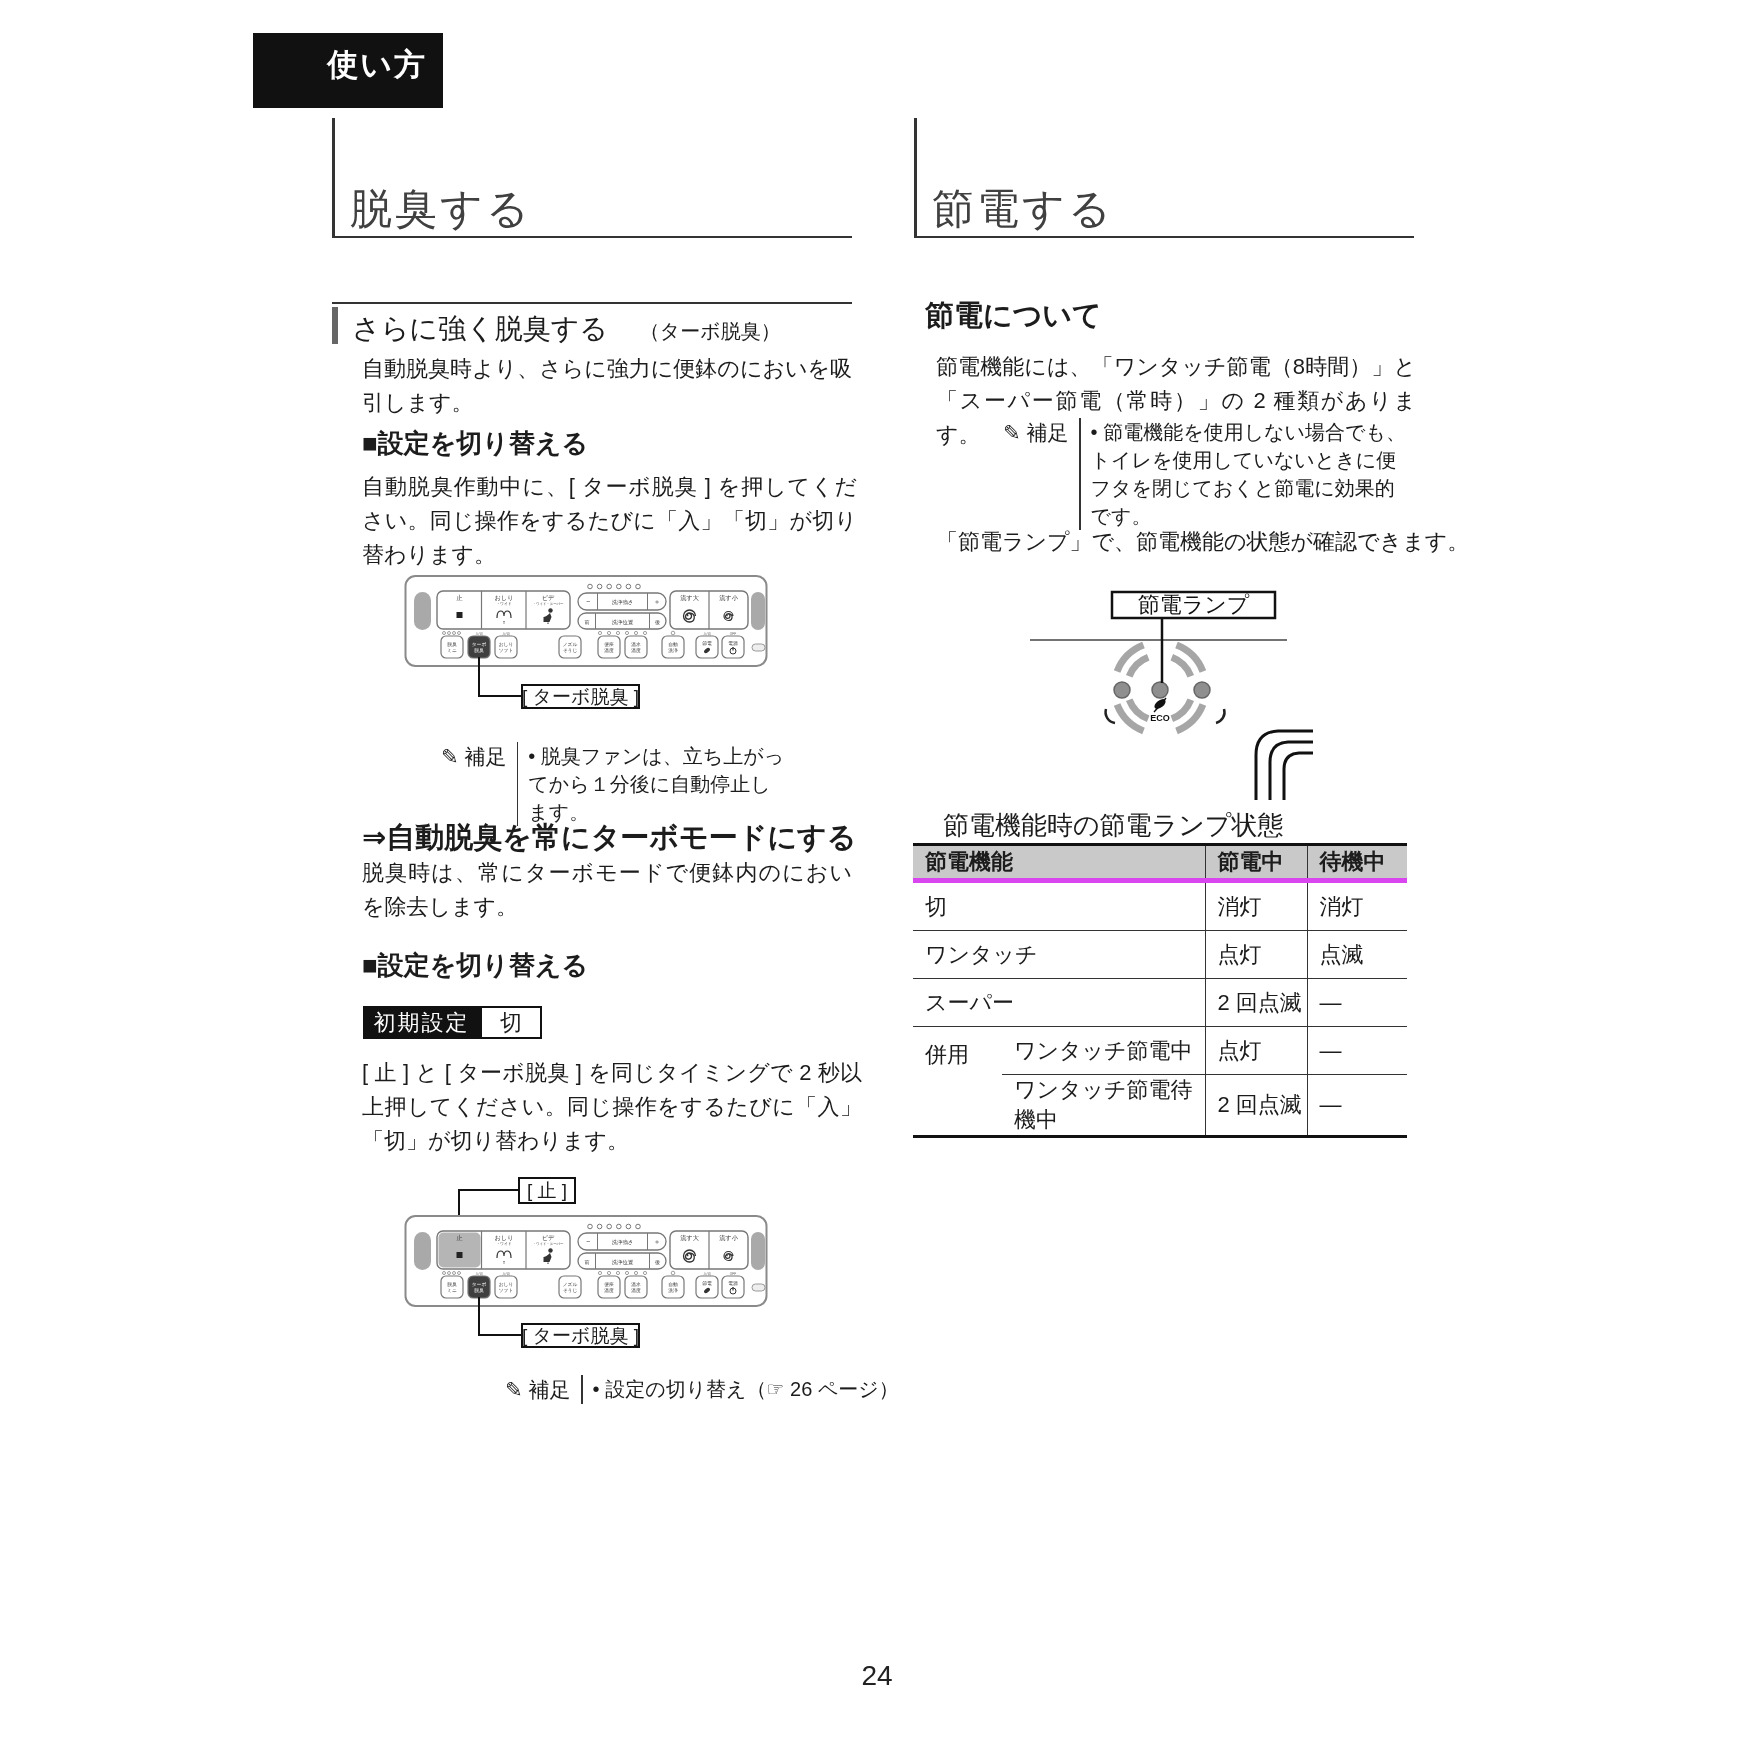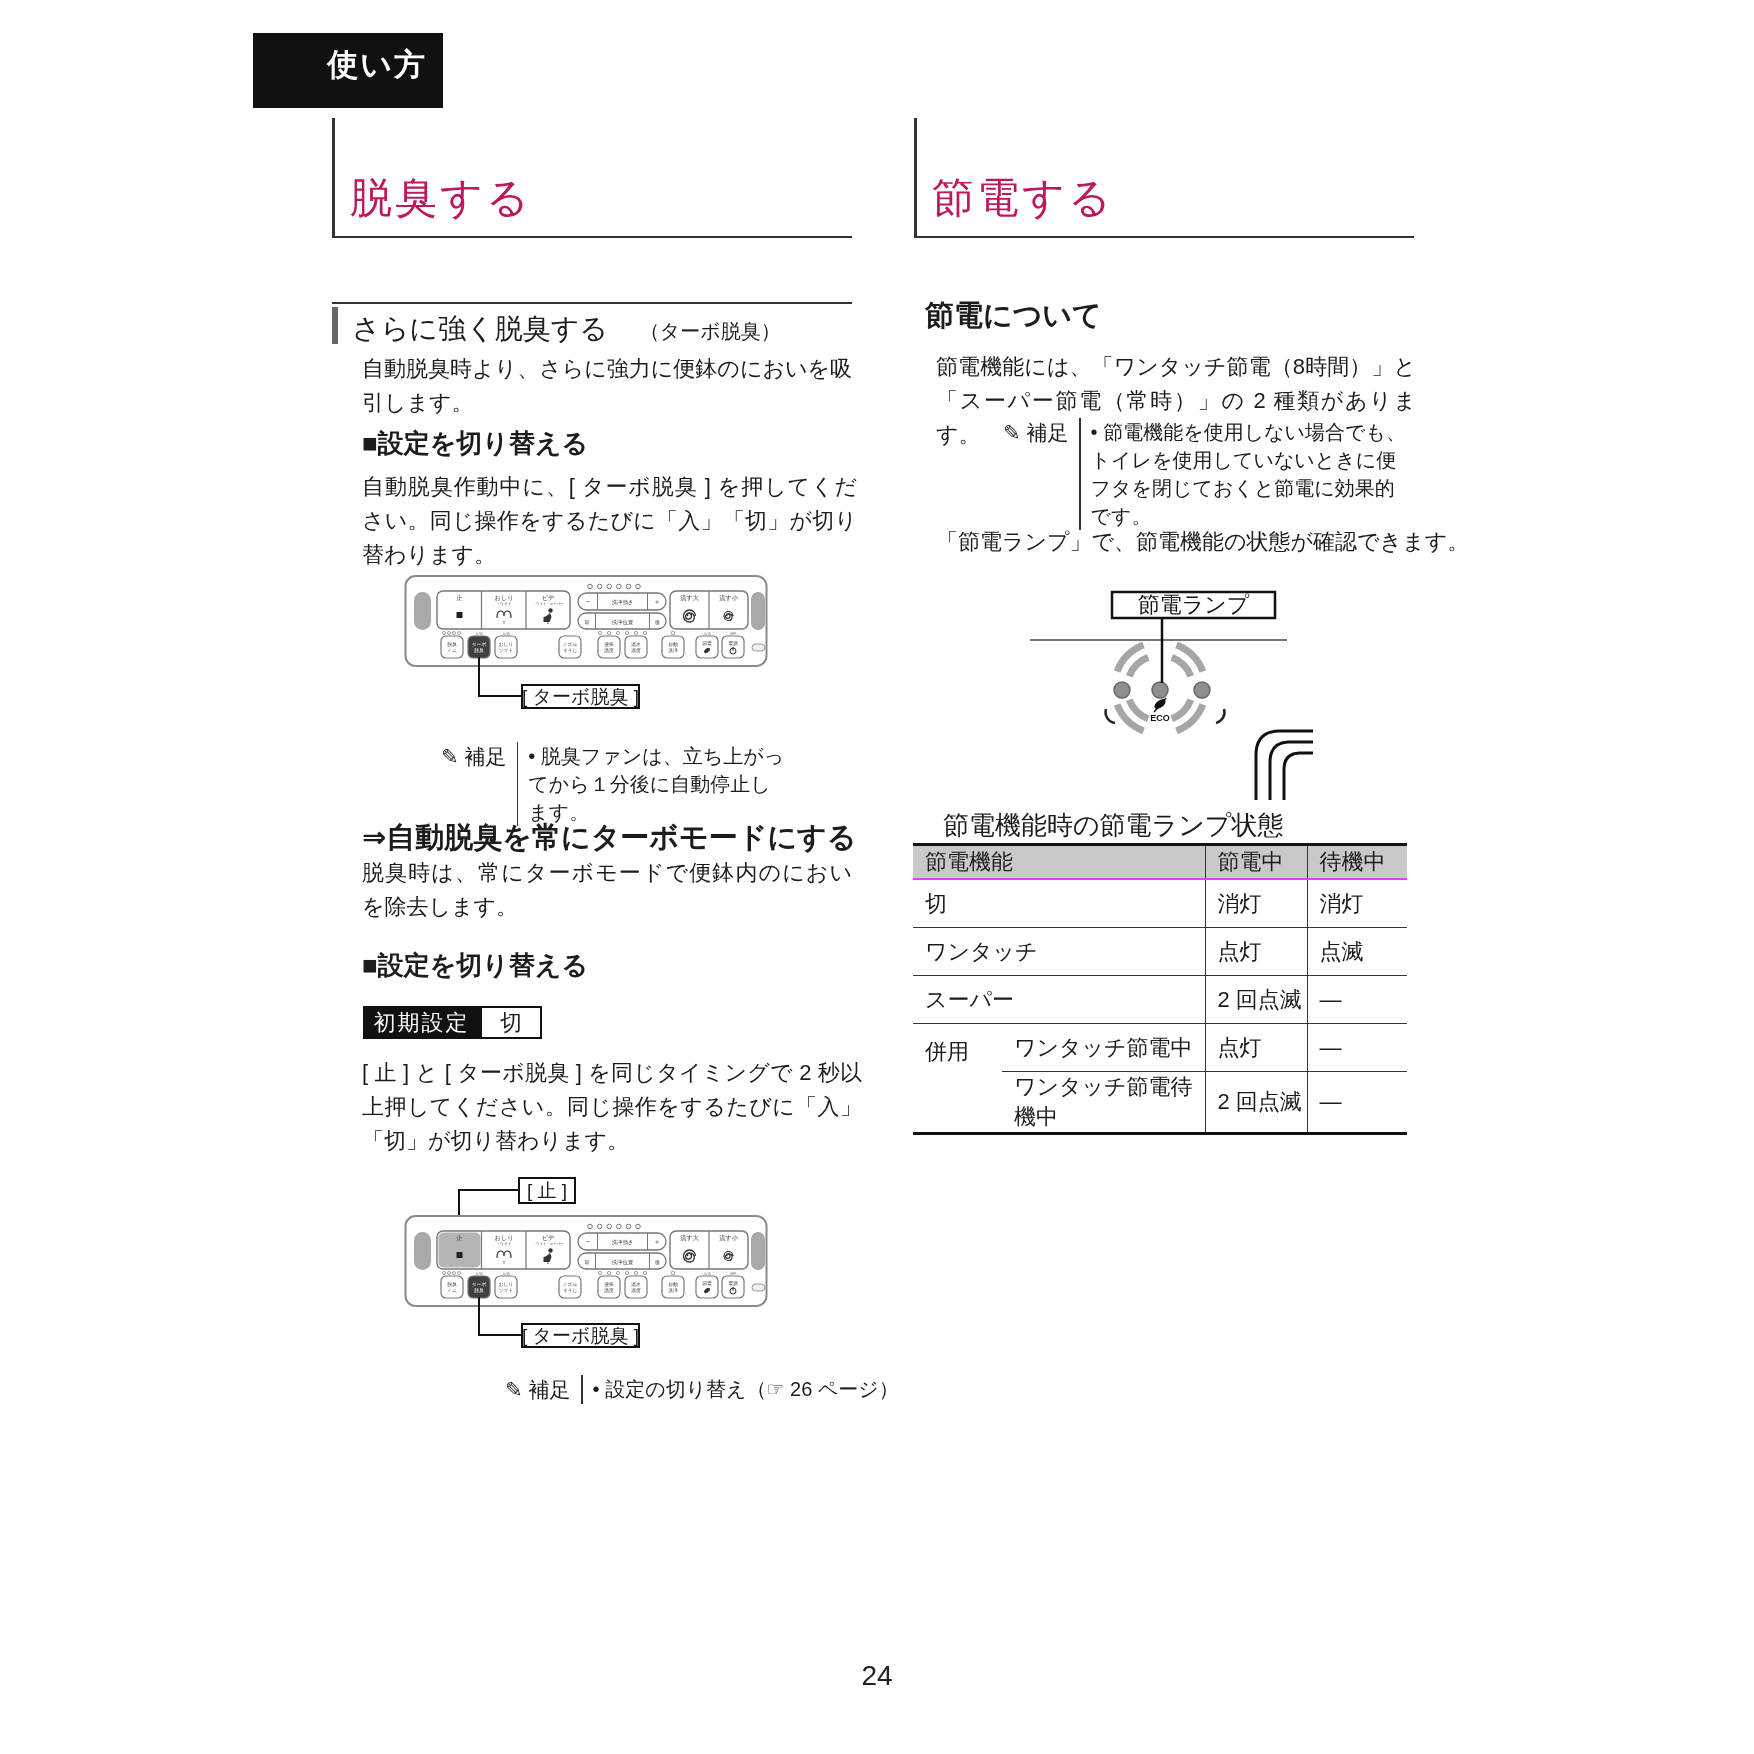--- a/index.html
+++ b/index.html
@@ -6,21 +6,21 @@
   body{
     width:1754px;height:1754px;position:relative;background:#ffffff;
     font-family:"Liberation Sans","DejaVu Sans",sans-serif;color:#1c1c1c;
     overflow:hidden;
   }
   .abs{position:absolute;box-sizing:border-box;}
   .tag{
     background:#111;color:#fff;font-weight:bold;font-size:31px;
     text-align:right;line-height:64px;padding-right:16px;letter-spacing:2px;
   }
-  .col-title{font-size:42px;letter-spacing:3px;color:#be185d;}
+  .col-title{font-size:42px;letter-spacing:3px;color:#404040;margin-top:11px;}
   .title-bar{background:#333;}
   .rule{background:#333;}
   .sec-head{font-size:28px;color:#1c1c1c;white-space:nowrap;}
   .sec-head .suffix{font-size:20px;margin-left:24px;}
   .sec-head-bar{background:#666;}
   .body-text{font-size:22px;line-height:34px;text-align:justify;}
   .subhead{font-size:26px;font-weight:bold;white-space:nowrap;}
   .big-head{font-size:29px;font-weight:bold;white-space:nowrap;}
   .note{display:flex;align-items:flex-start;}
   .note .nlabel{font-size:21px;white-space:nowrap;padding-top:1px;}
@@ -31,22 +31,22 @@
     border:2px solid #111;background:#fff;text-align:center;
     font-size:19px;line-height:21px;display:flex;align-items:center;justify-content:center;
     white-space:nowrap;
   }
   .cline{background:#111;}
   .badge-black{background:#111;color:#fff;font-size:22px;display:flex;align-items:center;justify-content:center;letter-spacing:2px;}
   .badge-white{background:#fff;border:2px solid #111;font-size:22px;display:flex;align-items:center;justify-content:center;}
   .tbl-caption{font-size:26px;white-space:nowrap;}
   table.lamp{border-collapse:collapse;table-layout:fixed;width:494px;border-bottom:3px solid #111;}
   table.lamp th{
-    background:#c9c9c9;border-top:3px solid #111;border-bottom:2px solid #d946ef;
-    font-weight:normal;text-align:left;font-size:22px;padding:0 0 0 12px;height:32px;
+    background:#c9c9c9;border-top:3px solid #111;border-bottom:5px solid #d946ef;
+    font-weight:bold;text-align:left;font-size:22px;padding:0 0 0 12px;height:32px;
   }
   table.lamp td{
     border-top:1px solid #333;font-size:22px;padding:0 0 0 12px;height:47px;vertical-align:middle;
   }
   table.lamp .vline{border-left:1px solid #333;}
   table.lamp td.span-cell{vertical-align:top;padding-top:13px;}
   .footer{width:100%;text-align:center;font-size:28px;color:#222;}
   svg text{font-family:"Liberation Sans","DejaVu Sans",sans-serif;}
 </style>
 </head>

